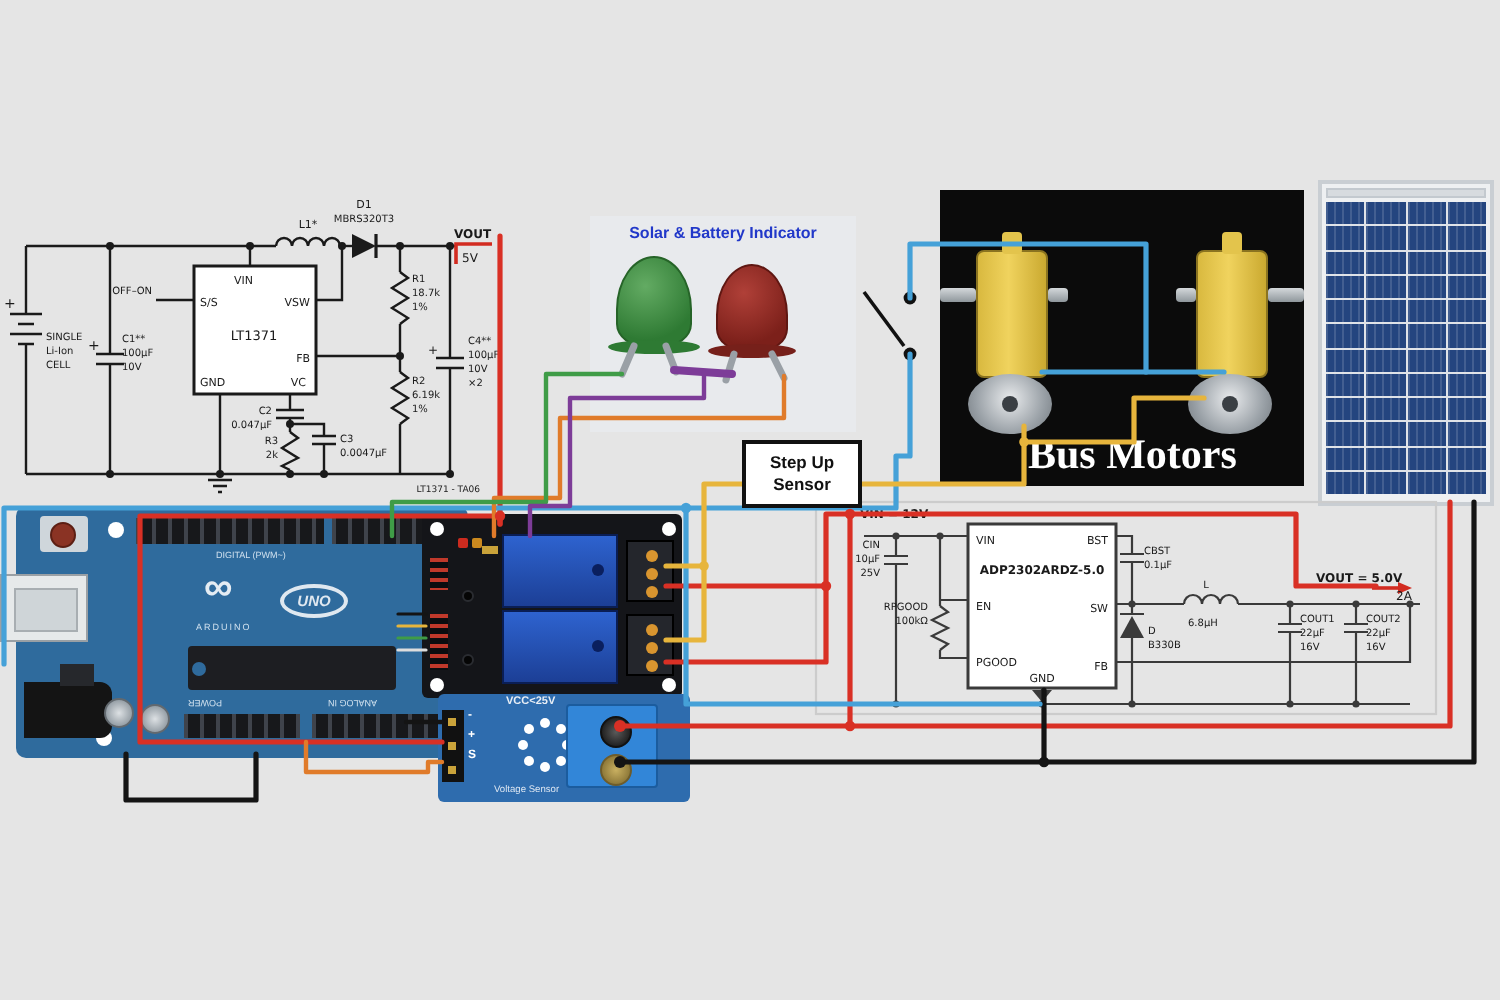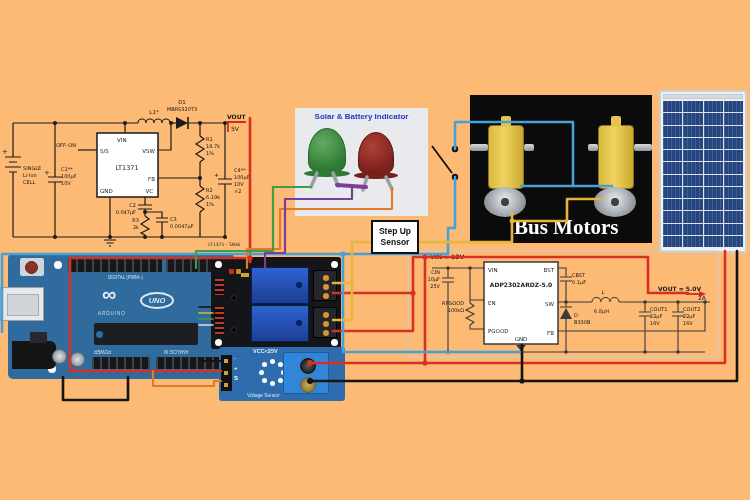--- a/index.html
+++ b/index.html
@@ -1,16 +1,16 @@
 <!DOCTYPE html>
 <html><head>
 <meta charset="utf-8">
 <style>
   html,body{margin:0;padding:0;background:#fff;}
-  #stage{position:relative;width:750px;height:500px;background:#fdba74;overflow:hidden;
+  #stage{position:relative;width:750px;height:500px;background:#e5e5e5;overflow:hidden;
          font-family:"Liberation Sans",sans-serif;}
   #stage *{box-sizing:border-box;}
   .abs{position:absolute;}
 
   
   #overlay{position:absolute;left:0;top:0;z-index:20;pointer-events:none;
            font-family:"DejaVu Sans",sans-serif;}
   #overlay text{fill:#1a1a1a;}
   .t45{font-size:4.5px}.t5{font-size:5px}.t55{font-size:5.5px}.t6{font-size:6px}.t65{font-size:6.5px}.t7{font-size:7px}
   .b{font-weight:bold}
@@ -102,21 +102,21 @@
             border:1px solid #1b5c9e;border-radius:2px;}
   .s-screw-top{position:absolute;left:16px;top:5px;width:16px;height:16px;border-radius:50%;
                background:radial-gradient(#5a5a5a,#222 70%);border:1px solid #111;}
   .s-screw-bot{position:absolute;left:16px;top:24px;width:16px;height:16px;border-radius:50%;
                background:radial-gradient(#c9b061,#8f7a3a 70%);border:1px solid #6e5c2a;}
   .s-pinhdr{position:absolute;left:2px;top:8px;width:11px;height:36px;background:#111;}
   .s-pin{position:absolute;left:3px;width:4px;height:4px;background:#caa33a;}
   .s-pinlabel{position:absolute;left:15px;font-size:6px;font-weight:bold;color:#fff;}
 
   
-  .stepup{left:371px;top:220px;width:48px;height:34px;background:#fff;border:2.5px solid #111;
+  .stepup{left:371px;top:220px;width:60px;height:34px;background:#fff;border:2.5px solid #111;
           z-index:30;display:flex;flex-direction:column;align-items:center;justify-content:center;
           font-size:8.5px;font-weight:bold;color:#111;line-height:11px;}
 </style>
 </head>
 <body>
 
 <div id="stage">
 
   <div class="abs indicator">
     <div class="ind-title">Solar &amp; Battery Indicator</div>

